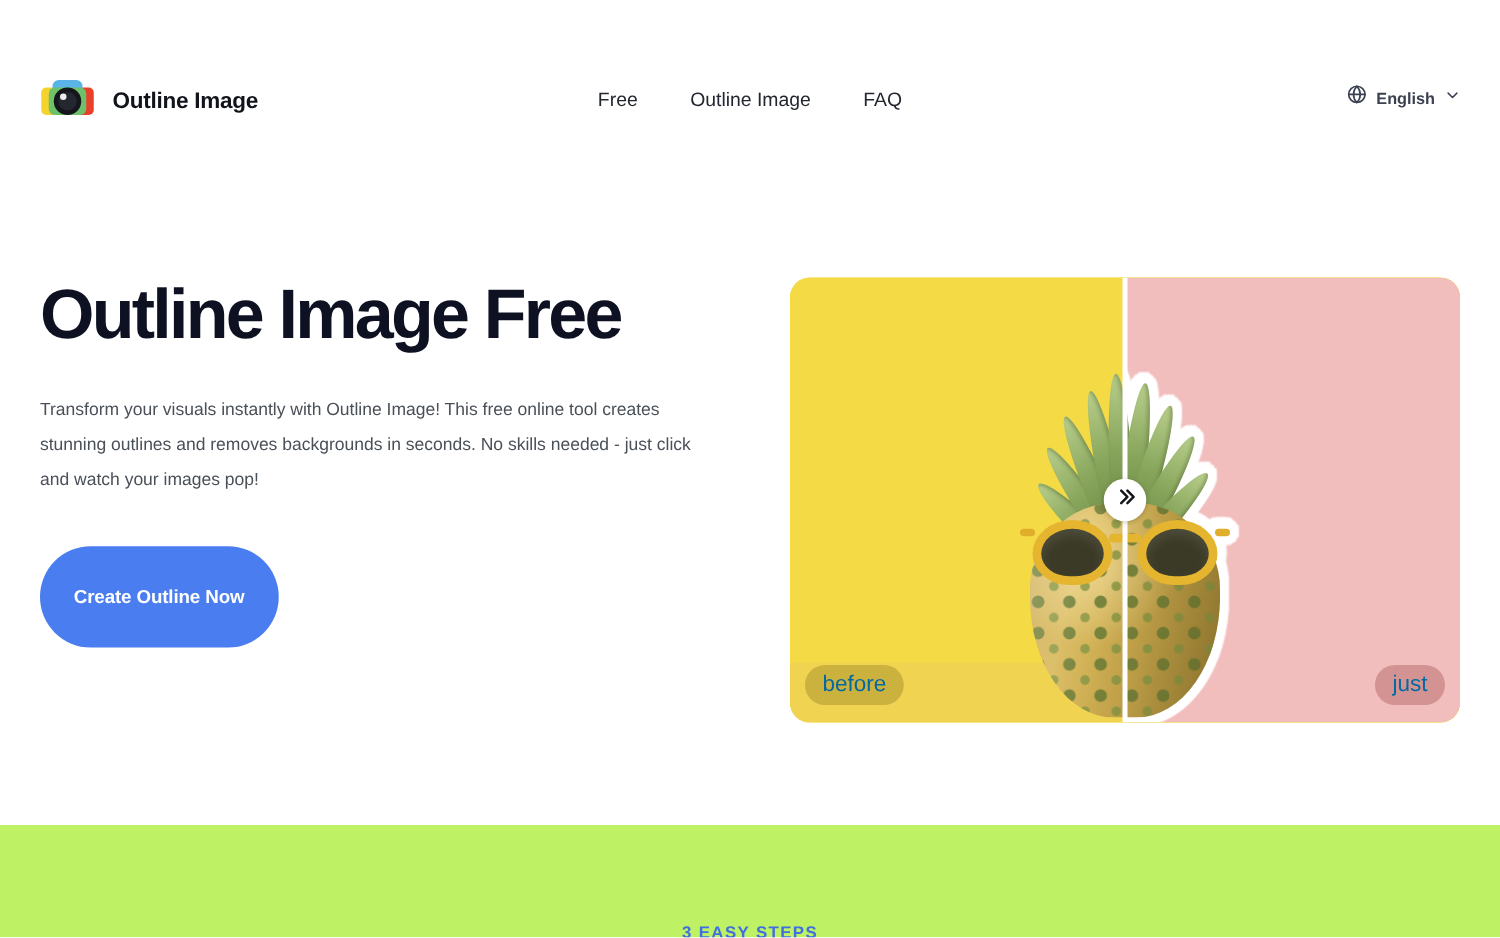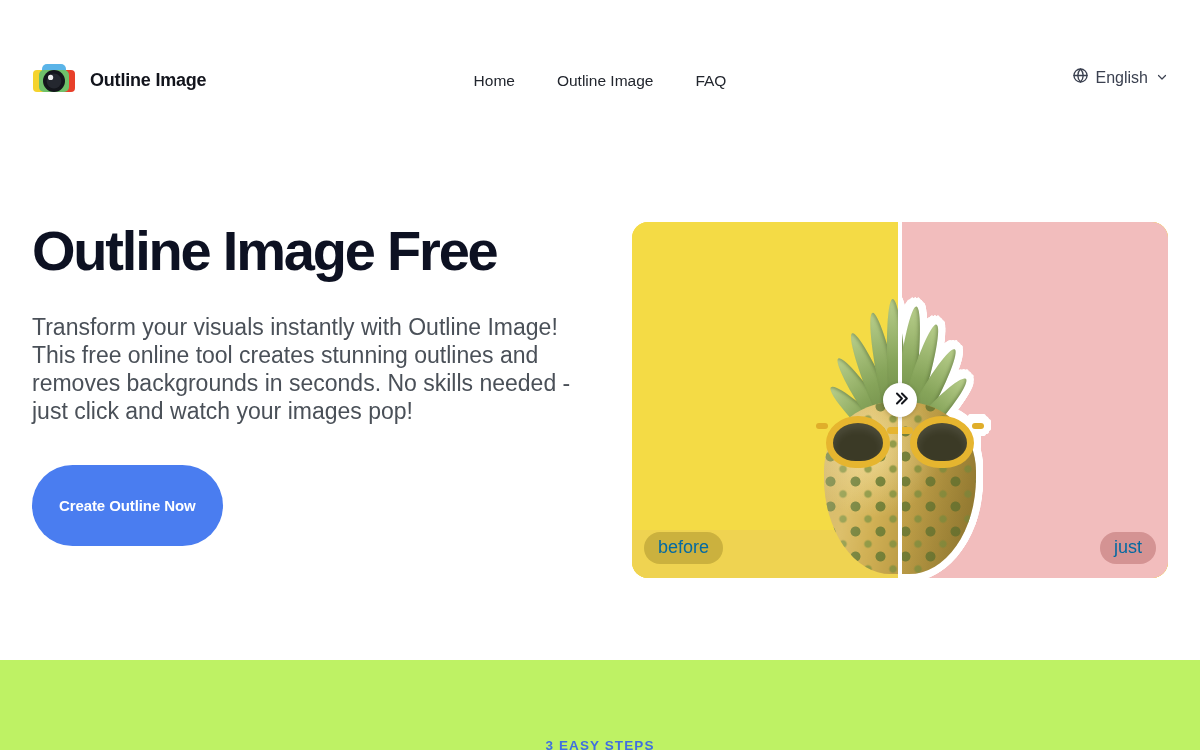--- a/index.html
+++ b/index.html
@@ -83,23 +83,24 @@
     position: absolute;
     right: 32px;
     top: 67px;
     display: flex;
     align-items: center;
     gap: 7px;
     cursor: pointer;
     color: #3b4150;
   }
   .lang-label {
-    font-size: 16px;
+    font-size: 13px;
     color: #3b4150;
     white-space: nowrap;
+    font-weight: bold;
   }
   .globe-icon { display: block; flex: none; }
   .chevron-icon { display: block; flex: none; margin-left: 1px; }
 
   
   .hero {
     position: relative;
     width: 1200px;
     height: 500px;
     background: #ffffff;
@@ -116,21 +117,21 @@
     font-size: 56px;
     line-height: 1.02;
     font-weight: bold;
     letter-spacing: -2.2px;
     color: #0d1122;
     margin: 0 0 34px 0;
     max-width: 540px;
   }
 
   .hero-sub {
-    font-size: 23px;
+    font-size: 14px;
     line-height: 28px;
     color: #4a5058;
     max-width: 545px;
     margin: 0;
     font-weight: normal;
   }
 
   .cta-button {
     display: inline-block;
     margin-top: 40px;
@@ -376,21 +377,21 @@
           <rect x="7" y="10" width="30" height="22" rx="5" fill="#6fc06a"></rect>
           <circle cx="22" cy="21" r="11" fill="#14161c"></circle>
           <circle cx="22" cy="21" r="7.4" fill="#24272f"></circle>
           <circle cx="18.6" cy="17.4" r="2.6" fill="#ffffff" opacity="0.92"></circle>
         </svg>
       </span>
       <span class="brand-name">Outline Image</span>
     </a>
 
     <nav class="main-nav">
-      <a class="nav-link">Home</a>
+      <a class="nav-link">Free</a>
       <a class="nav-link">Outline Image</a>
       <a class="nav-link">FAQ</a>
     </nav>
 
     <div class="lang-switch">
       <span class="globe-icon">
         <svg width="17" height="17" viewBox="0 0 24 24" fill="none" stroke="#3b4150" stroke-width="1.9" stroke-linecap="round" stroke-linejoin="round">
           <circle cx="12" cy="12" r="9.2"></circle>
           <path d="M2.8 12h18.4"></path>
           <path d="M12 2.8c2.5 2.6 3.8 5.9 3.8 9.2s-1.3 6.6-3.8 9.2c-2.5-2.6-3.8-5.9-3.8-9.2S9.5 5.4 12 2.8z"></path>

